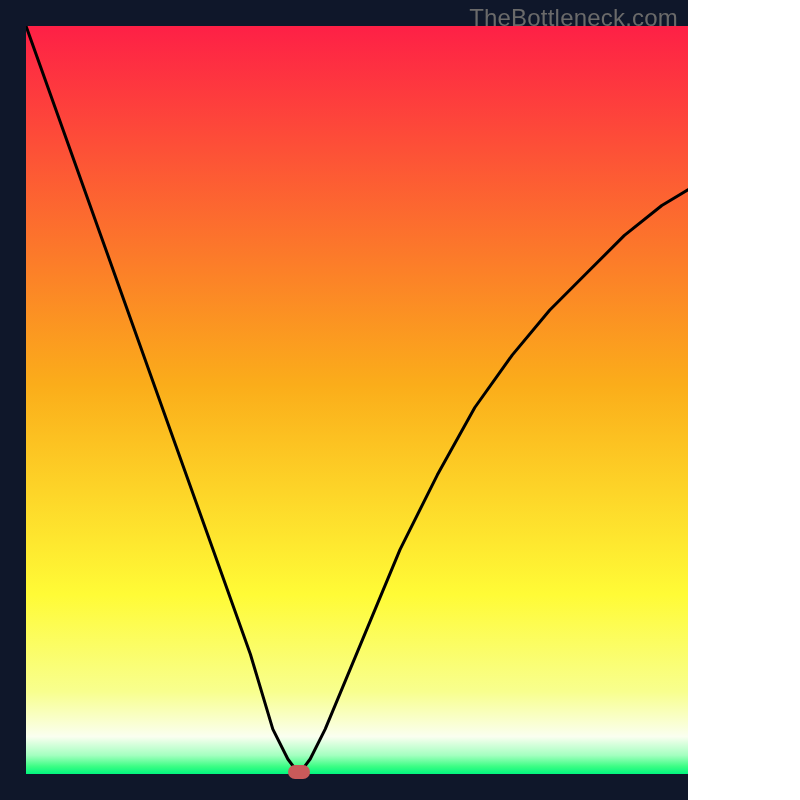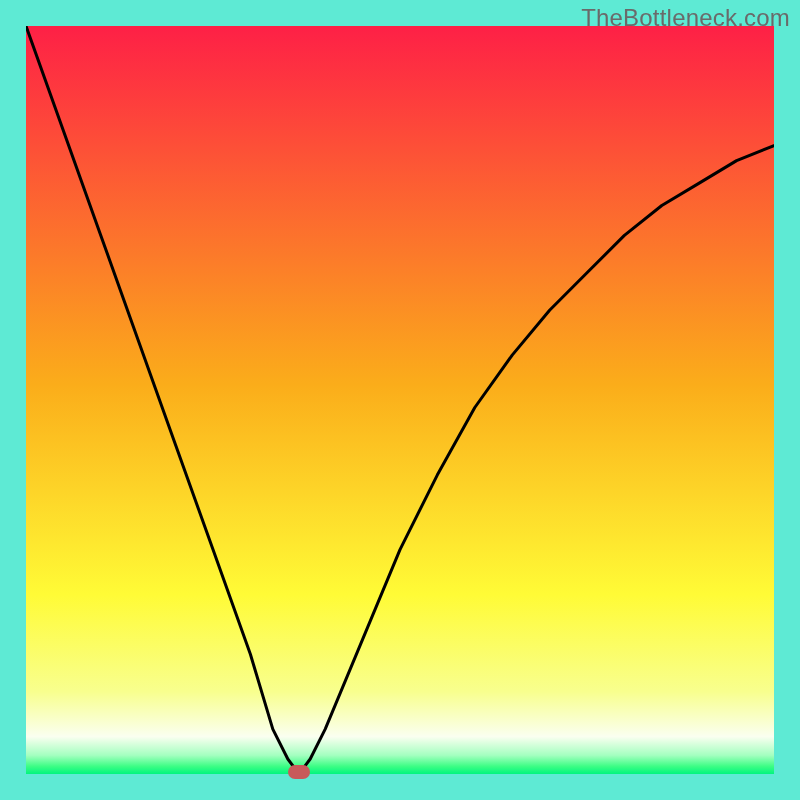--- a/index.html
+++ b/index.html
@@ -3,23 +3,23 @@
 <meta charset="utf-8">
 <style>
   html, body {
     margin: 0;
     padding: 0;
     width: 800px;
     height: 800px;
   }
   .frame {
     position: relative;
-    width: 800px;
+    width: 688px;
     height: 800px;
-    background: #5eead4;
+    background: #0f172a;
     overflow: hidden;
   }
   .watermark {
     position: absolute;
     top: 4px;
     right: 10px;
     font-family: Arial, Helvetica, sans-serif;
     font-size: 24px;
     font-weight: 400;
     color: #6a6a6a;

